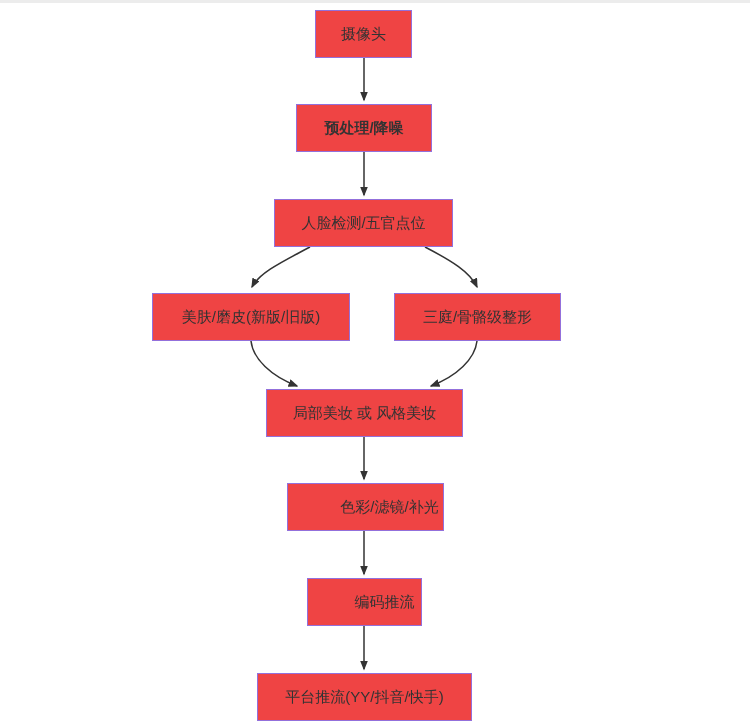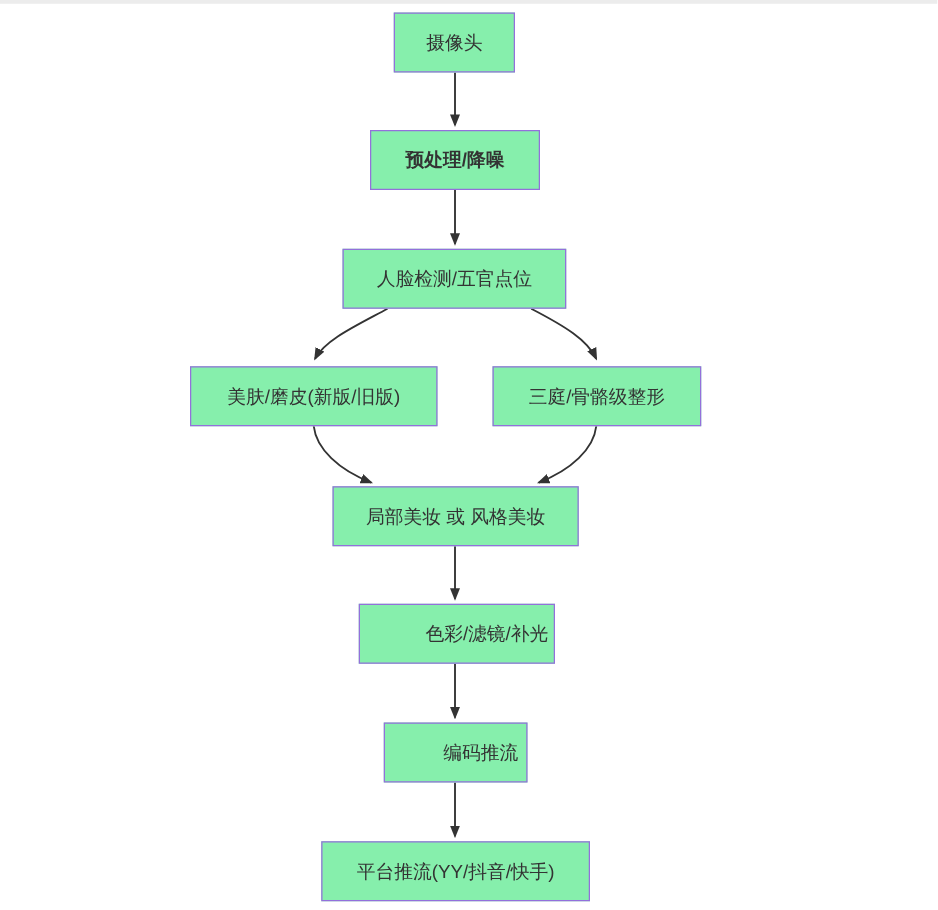--- a/index.html
+++ b/index.html
@@ -21,21 +21,21 @@
     background: #ececec;
   }
   .edges {
     position: absolute;
     left: 0; top: 0;
     width: 750px; height: 728px;
   }
   .node {
     position: absolute;
     height: 48px;
-    background: #86efac;
+    background: #ef4444;
     border: 1px solid #9370DB;
     color: #333333;
     font-size: 15px;
     display: flex;
     align-items: center;
     justify-content: center;
     text-align: center;
     white-space: nowrap;
   }
   .n-camera   { left: 315px; top: 10px;  width: 97px;  }

